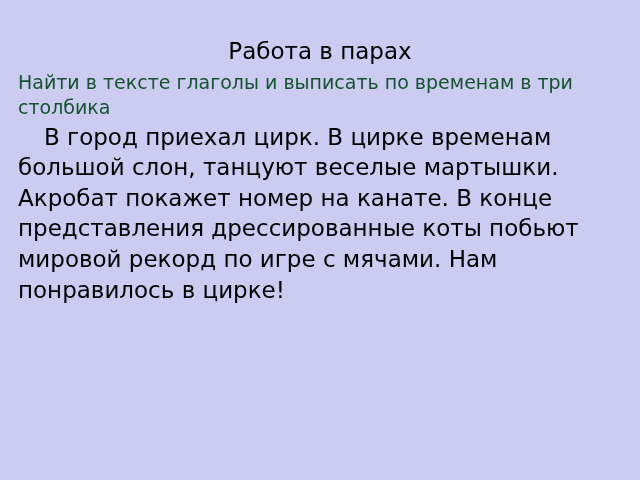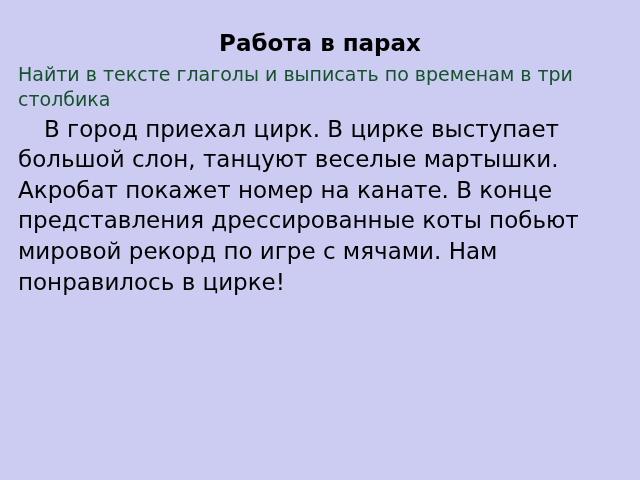--- a/index.html
+++ b/index.html
@@ -16,24 +16,24 @@
   .slide {
     position: relative;
     width: 640px;
     height: 480px;
     box-sizing: border-box;
     padding: 22px 18px 0 18px;
   }
   .title {
     text-align: center;
     font-size: 23px;
-    font-weight: bold;
+    font-weight: normal;
     color: #000000;
     line-height: 1.2;
-    margin: 8px 0 4px 0;
+    margin: 16px 0 4px 0;
   }
   .instruction {
     text-align: left;
     font-size: 19px;
     color: #14532d;
     line-height: 1.32;
     margin: 0 0 2px 0;
   }
   .subtitle {
     text-align: center;
@@ -51,14 +51,14 @@
     margin: 0;
     text-indent: 26px;
   }
 </style>
 </head>
 <body>
 
 <div class="slide">
   <h1 class="title">Работа в парах</h1>
   <p class="instruction">Найти в тексте глаголы и выписать по временам в три столбика</p>
-  <p class="body-text">В город приехал цирк. В цирке выступает большой слон, танцуют веселые мартышки. Акробат покажет номер на канате. В конце представления дрессированные коты побьют мировой рекорд по игре с мячами. Нам понравилось в цирке!</p>
+  <p class="body-text">В город приехал цирк. В цирке временам большой слон, танцуют веселые мартышки. Акробат покажет номер на канате. В конце представления дрессированные коты побьют мировой рекорд по игре с мячами. Нам понравилось в цирке!</p>
 </div>
 
 </body></html>

